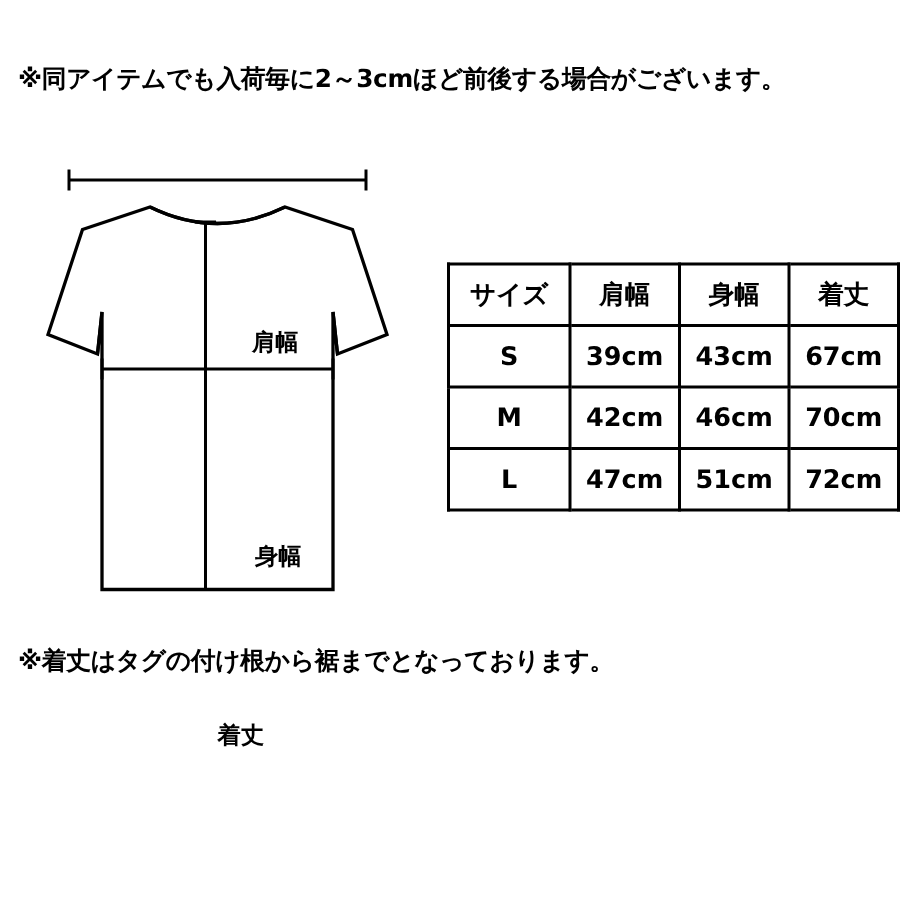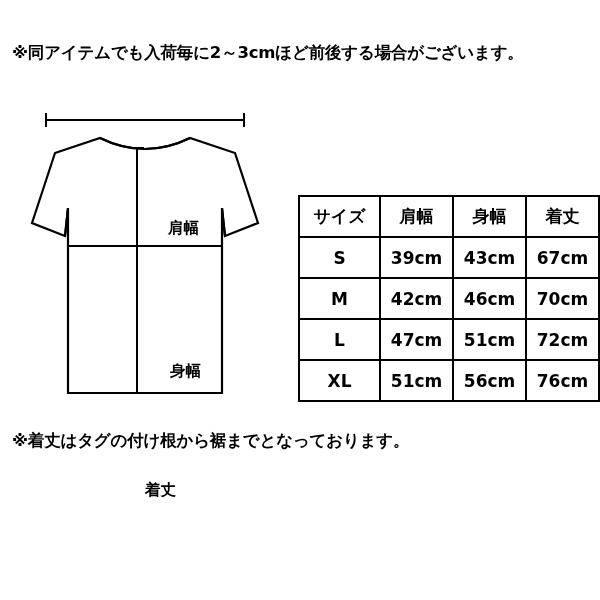--- a/index.html
+++ b/index.html
@@ -69,21 +69,20 @@
   .lbl-mihaba { left: 170px; top: 253px; } 
   .lbl-kitake { left: 145px; top: 372px; } 
 
   
   .size-table {
     position: absolute;
     left: 298px;
     top: 175px;
     border-collapse: collapse;
     table-layout: fixed;
-    margin-top: 20px;
   }
   .size-table th,
   .size-table td {
     border: 2px solid #000000;
     text-align: center;
     vertical-align: middle;
     font-weight: 700;
     font-size: 17px;
     height: 39px;
     padding: 0;
@@ -169,24 +168,18 @@
         <td>42cm</td>
         <td>46cm</td>
         <td>70cm</td>
       </tr>
       <tr>
         <td>L</td>
         <td>47cm</td>
         <td>51cm</td>
         <td>72cm</td>
       </tr>
-      <tr>
-        <td>XL</td>
-        <td>51cm</td>
-        <td>56cm</td>
-        <td>76cm</td>
-      </tr>
     </tbody>
   </table>
 
   <div class="note-bottom">※着丈はタグの付け根から裾までとなっております。</div>
 
 </div>
 
 </body></html>

